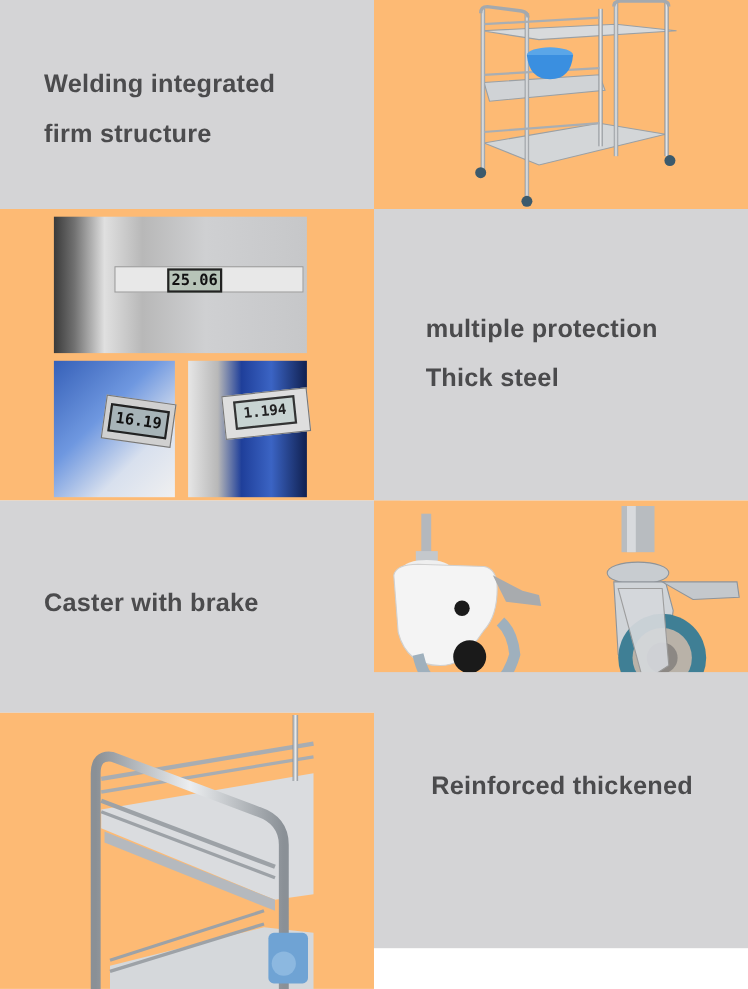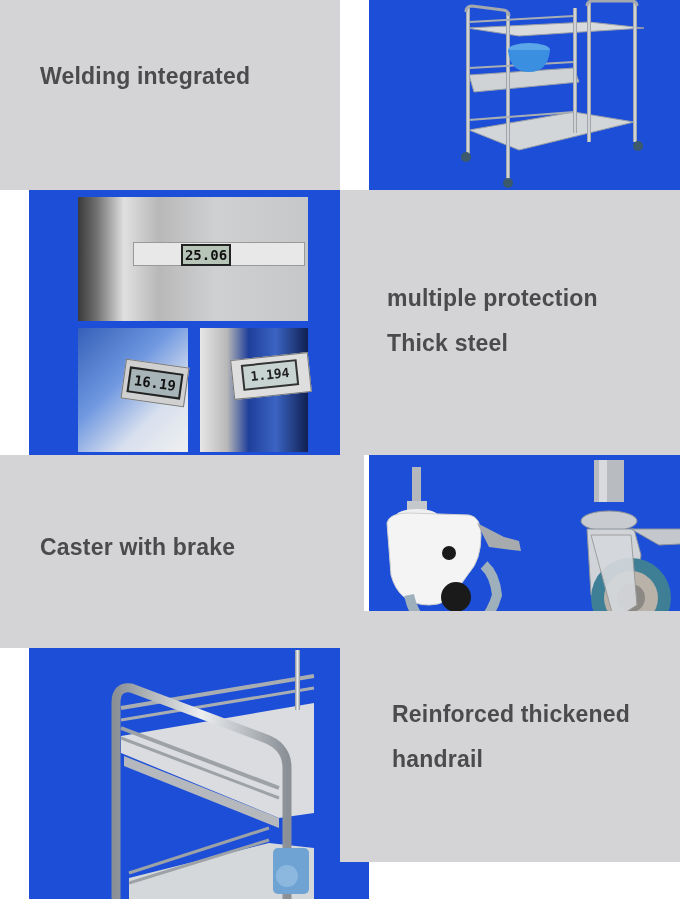--- a/index.html
+++ b/index.html
@@ -1,32 +1,33 @@
 <!DOCTYPE html>
 <html><head>
 <meta charset="utf-8">
 <style>
   html, body { margin:0; padding:0; }
   body { width:680px; height:899px; background:#ffffff; overflow:hidden; font-family:"Liberation Sans", sans-serif; }
   .grid { position:relative; width:680px; height:691px; }
   .cell { position:absolute; overflow:hidden; }
   .gray { background:#d4d4d6; }
-  .white { background:#1d4ed8;margin-left:29px; }
+  .white { background:#fdba74; }
   .caption { position:absolute; color:#4b4b4d; font-weight:bold; font-size:23px; line-height:45px; letter-spacing:0.2px; }
   .caption div { white-space:nowrap; }
   svg { display:block; }
 </style>
 </head>
 <body>
 
 <div class="grid">
 
   <div class="cell gray" style="left:0;top:0;width:340px;height:190px;">
     <div class="caption" style="left:40px;top:54px;">
       <div>Welding integrated</div>
+      <div>firm structure</div>
     </div>
   </div>
   <div class="cell white" style="left:340px;top:0;width:340px;height:190px;">
     <svg width="340" height="190" viewBox="0 0 340 190">
       <defs>
         <linearGradient id="steel1" x1="0" x2="1">
             <stop offset="0" stop-color="#8c9196"></stop>
             <stop offset="0.5" stop-color="#e6e8ea"></stop>
             <stop offset="1" stop-color="#8c9196"></stop>
           </linearGradient>
@@ -130,17 +131,16 @@
       <line x1="100" y1="235" x2="240" y2="192" stroke="#9da2a7" stroke-width="3"></line>
       <path d="M87,251 L87,55 Q87,38 102,40 L235,90 Q258,98 258,120 L258,251" fill="none" stroke="url(#steel2)" stroke-width="9"></path>
       <rect x="266" y="2" width="5" height="60" fill="url(#steel2)"></rect>
       <rect x="244" y="200" width="36" height="46" rx="5" fill="#6fa3d4"></rect>
       <circle cx="258" cy="228" r="11" fill="#8cb8e0"></circle>
     </svg>
   </div>
   <div class="cell gray" style="left:340px;top:611px;width:340px;height:251px;">
     <div class="caption" style="left:52px;top:81px;">
       <div>Reinforced thickened</div>
-      <div>handrail</div>
     </div>
   </div>
 
 </div>
 
 </body></html>

